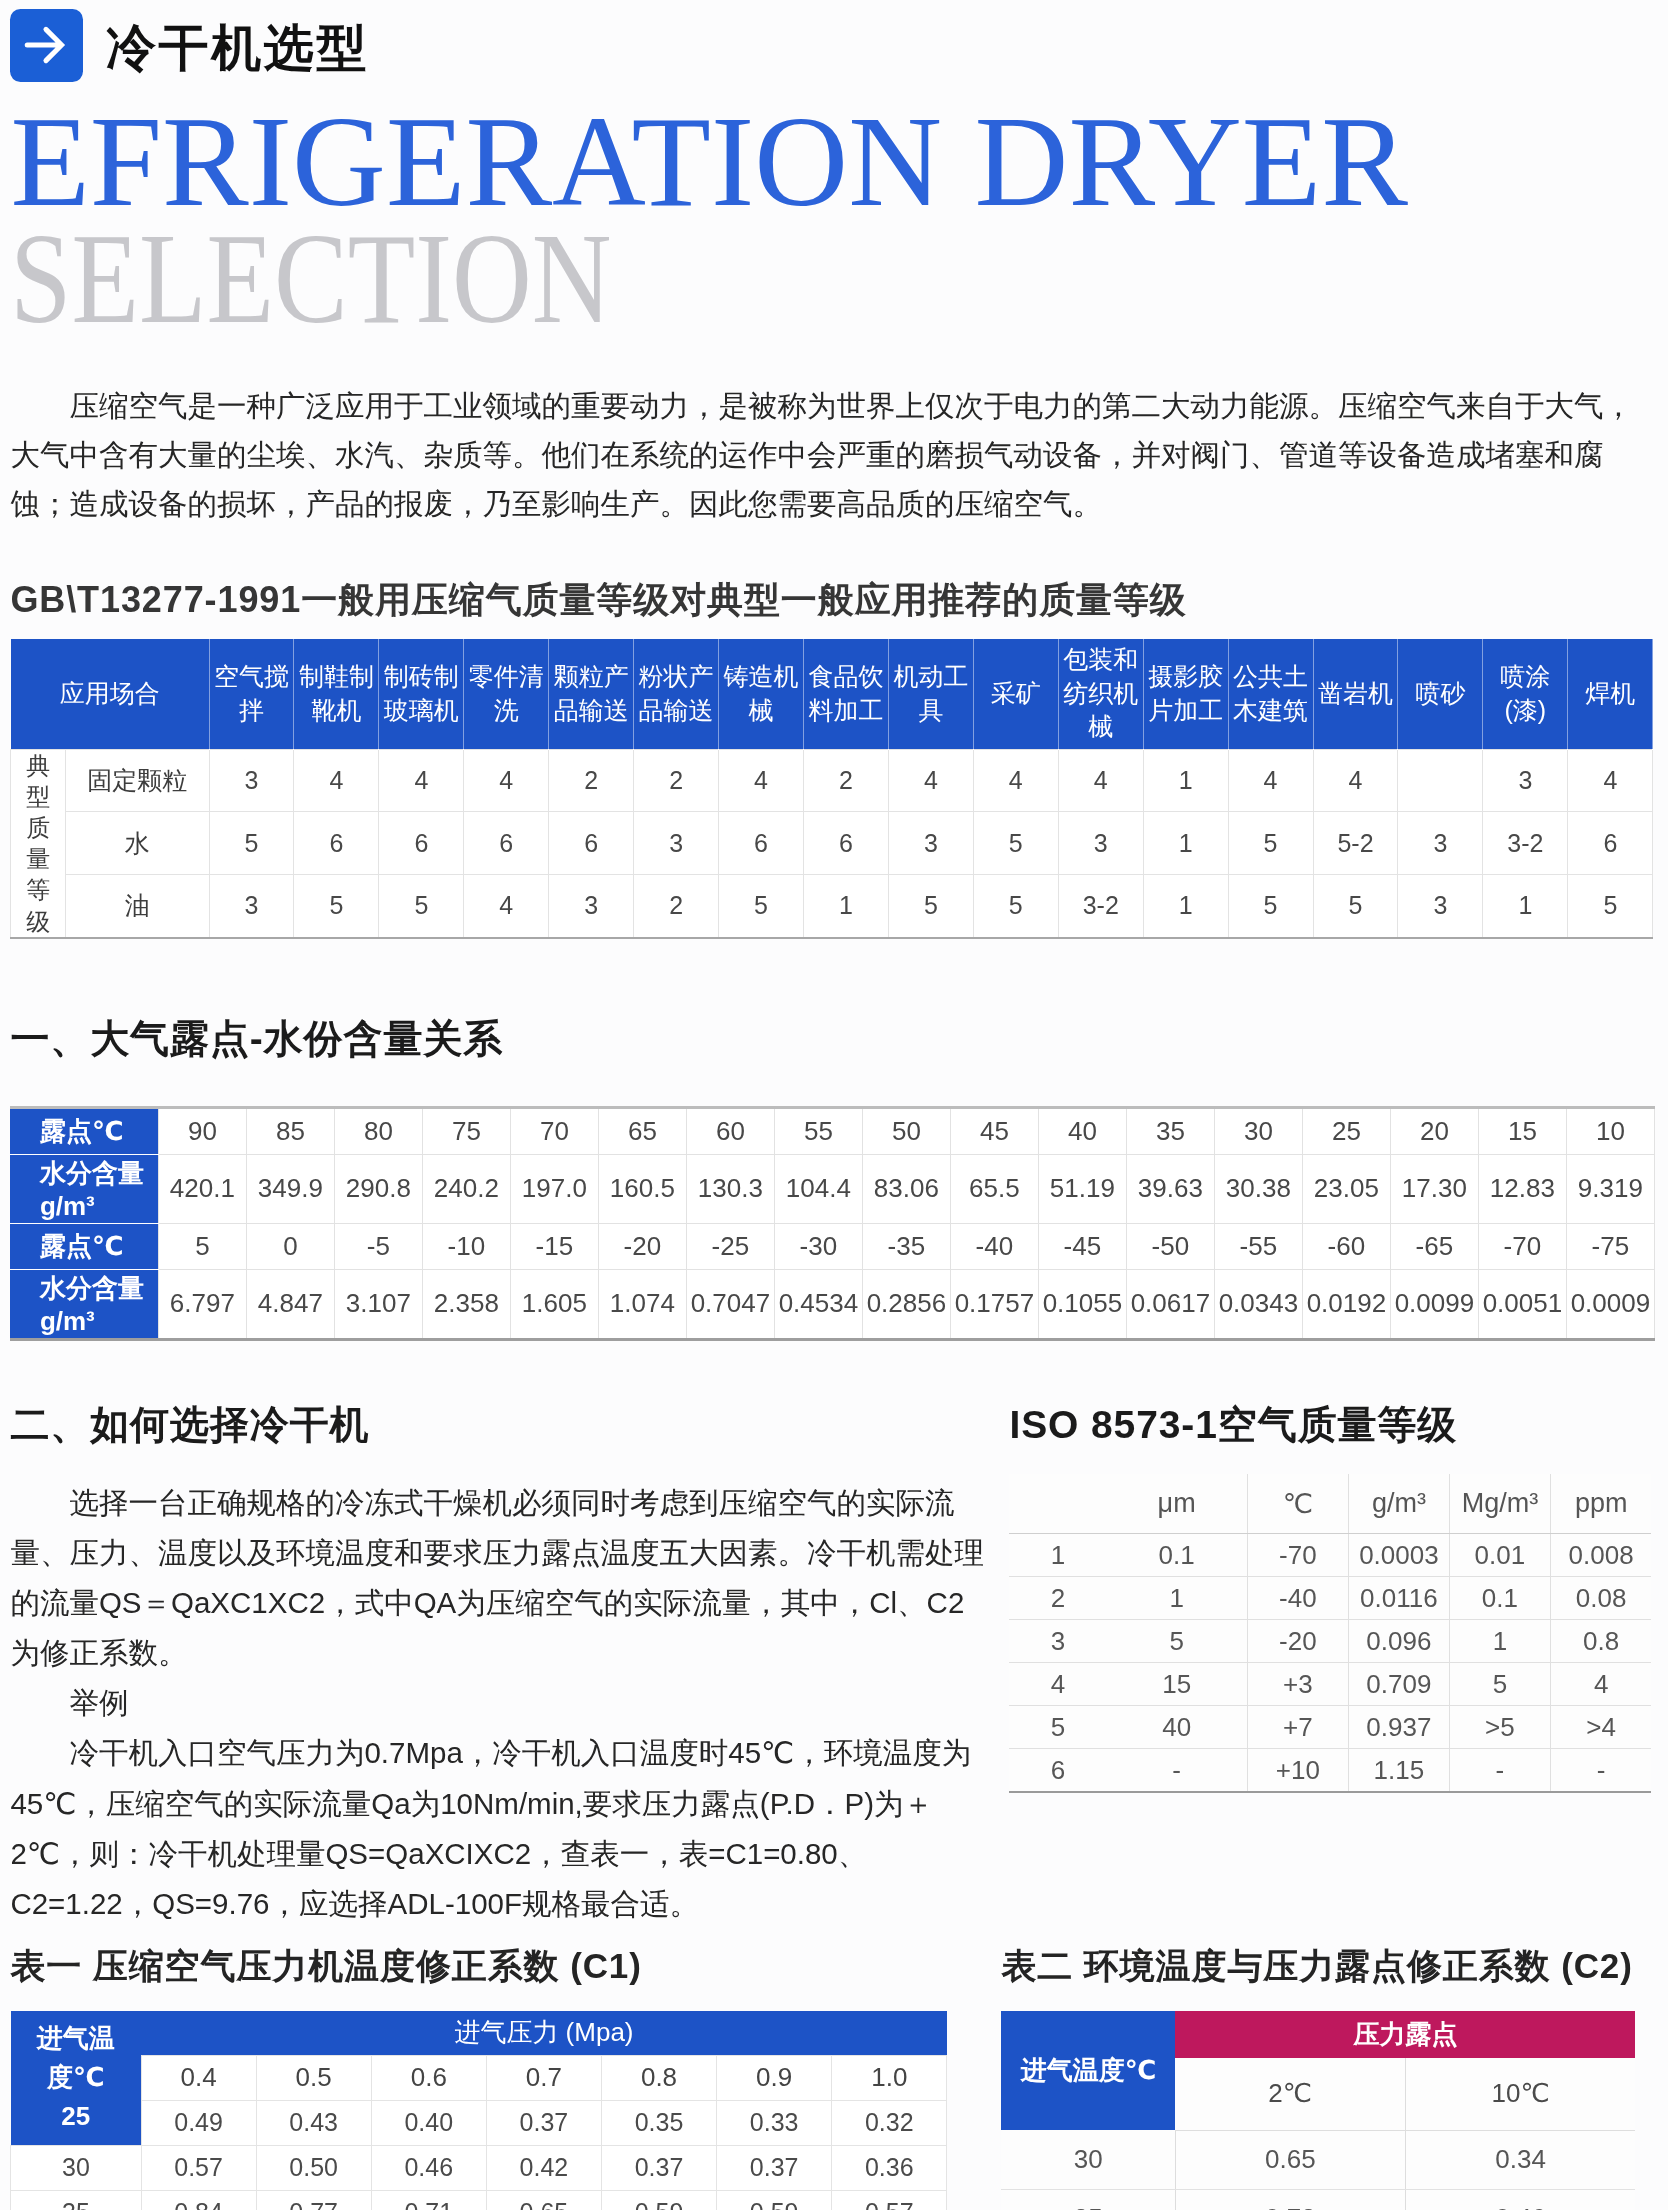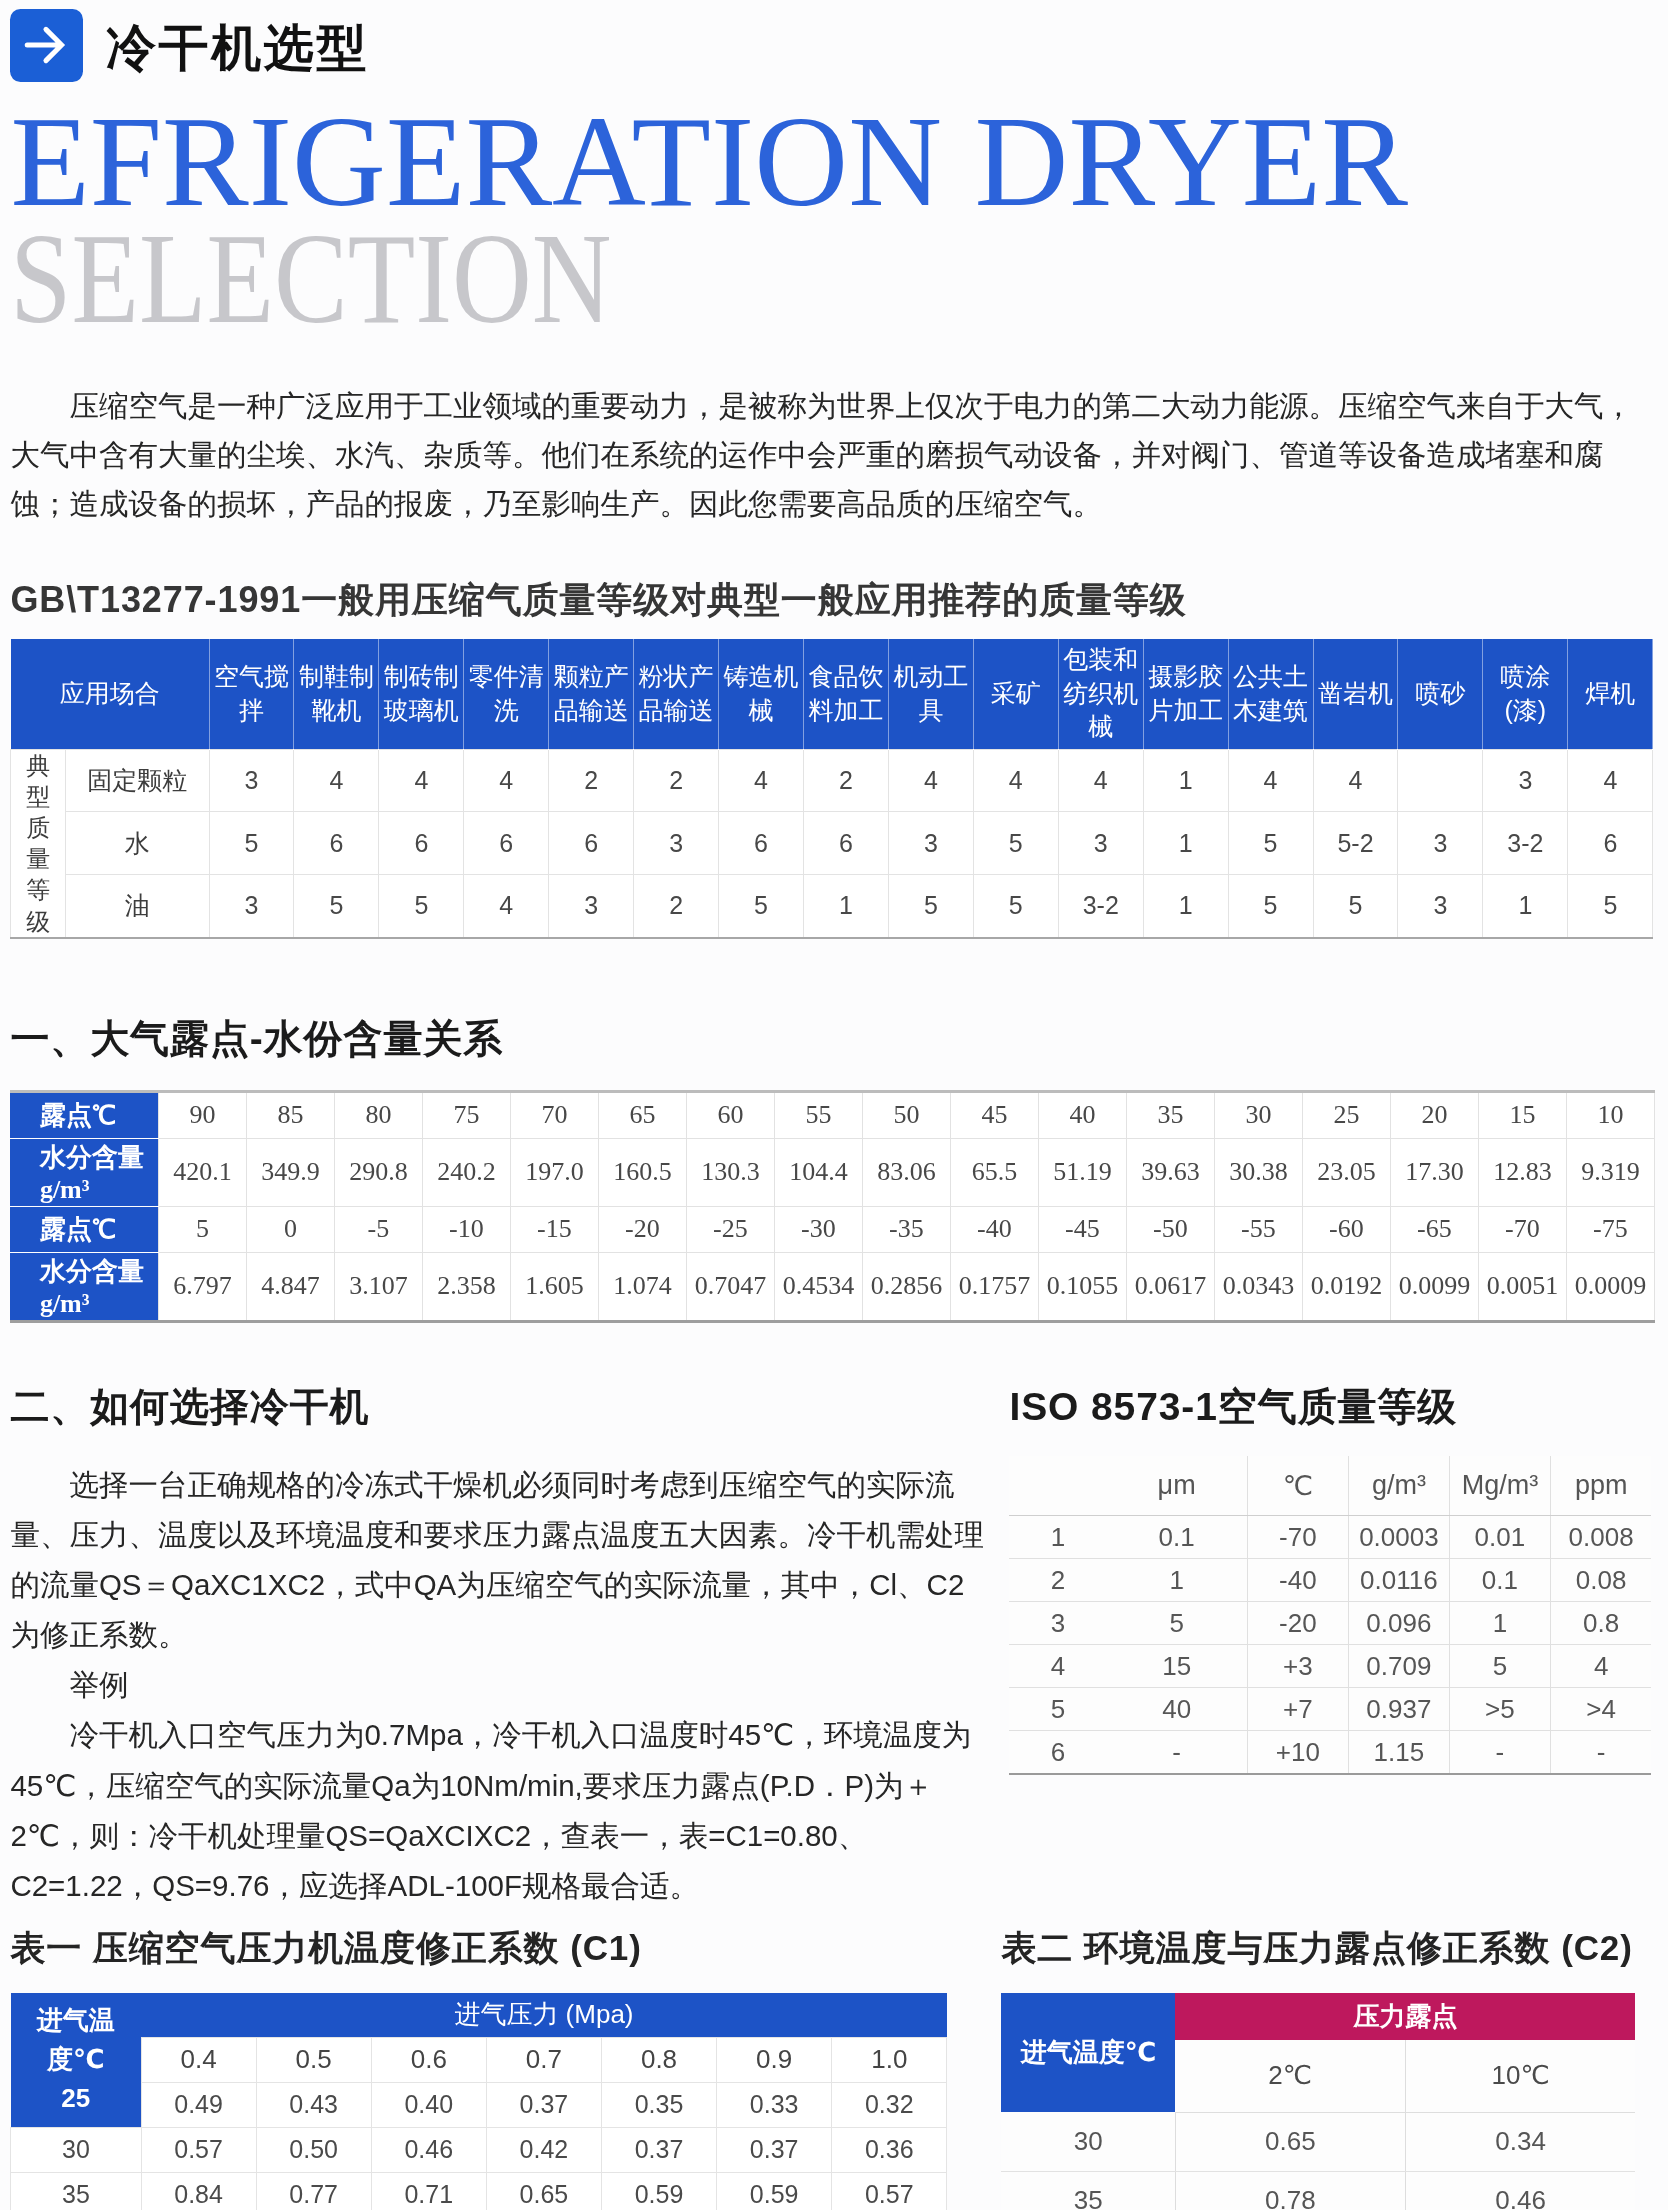--- a/index.html
+++ b/index.html
@@ -36,21 +36,21 @@
   .gb-table td{background:#fff;color:#484848;font-size:25px;height:43px;
     border:0.9px solid #e3e3e3;}
   .gb-table td.rowgroup{font-size:24px;color:#3d3d3d;line-height:1.3;padding:0 3.5px;}
   .gb-table td.rowlabel{font-size:25px;color:#3d3d3d;}
 
   
   .sec-heading{font-size:39px;font-weight:700;color:#1b1b1b;letter-spacing:0.9px;}
   .mt-sec{margin-top:73px;}
 
   
-  .dew-table{margin-top:24px;width:1643px;border-top:3.5px solid #bcbcbc;border-bottom:3.5px solid #9e9e9e;font-family:Liberation Serif, serif;}
+  .dew-table{margin-top:40px;width:1643px;border-top:3.5px solid #bcbcbc;border-bottom:3.5px solid #9e9e9e;}
   .dew-table th.bluelabel{background:#1d53c6;color:#fff;font-size:26px;font-weight:600;
     text-align:left;padding-left:29.5px;height:43px;border-bottom:1.7px solid #fff;}
   .dew-table td{background:#fff;color:#484848;font-size:26px;height:43px;border:0.9px solid #e2e2e2;}
 
   
   .cols{display:flex;margin-top:57px;align-items:flex-start;}
   .col-left{width:975px;}
   .col-right{width:643px;margin-left:24px;}
   .sel-par{font-size:29.5px;line-height:1.7;text-indent:2em;color:#262626;margin:0;}
   .sel-par.first{margin-top:26px;}

